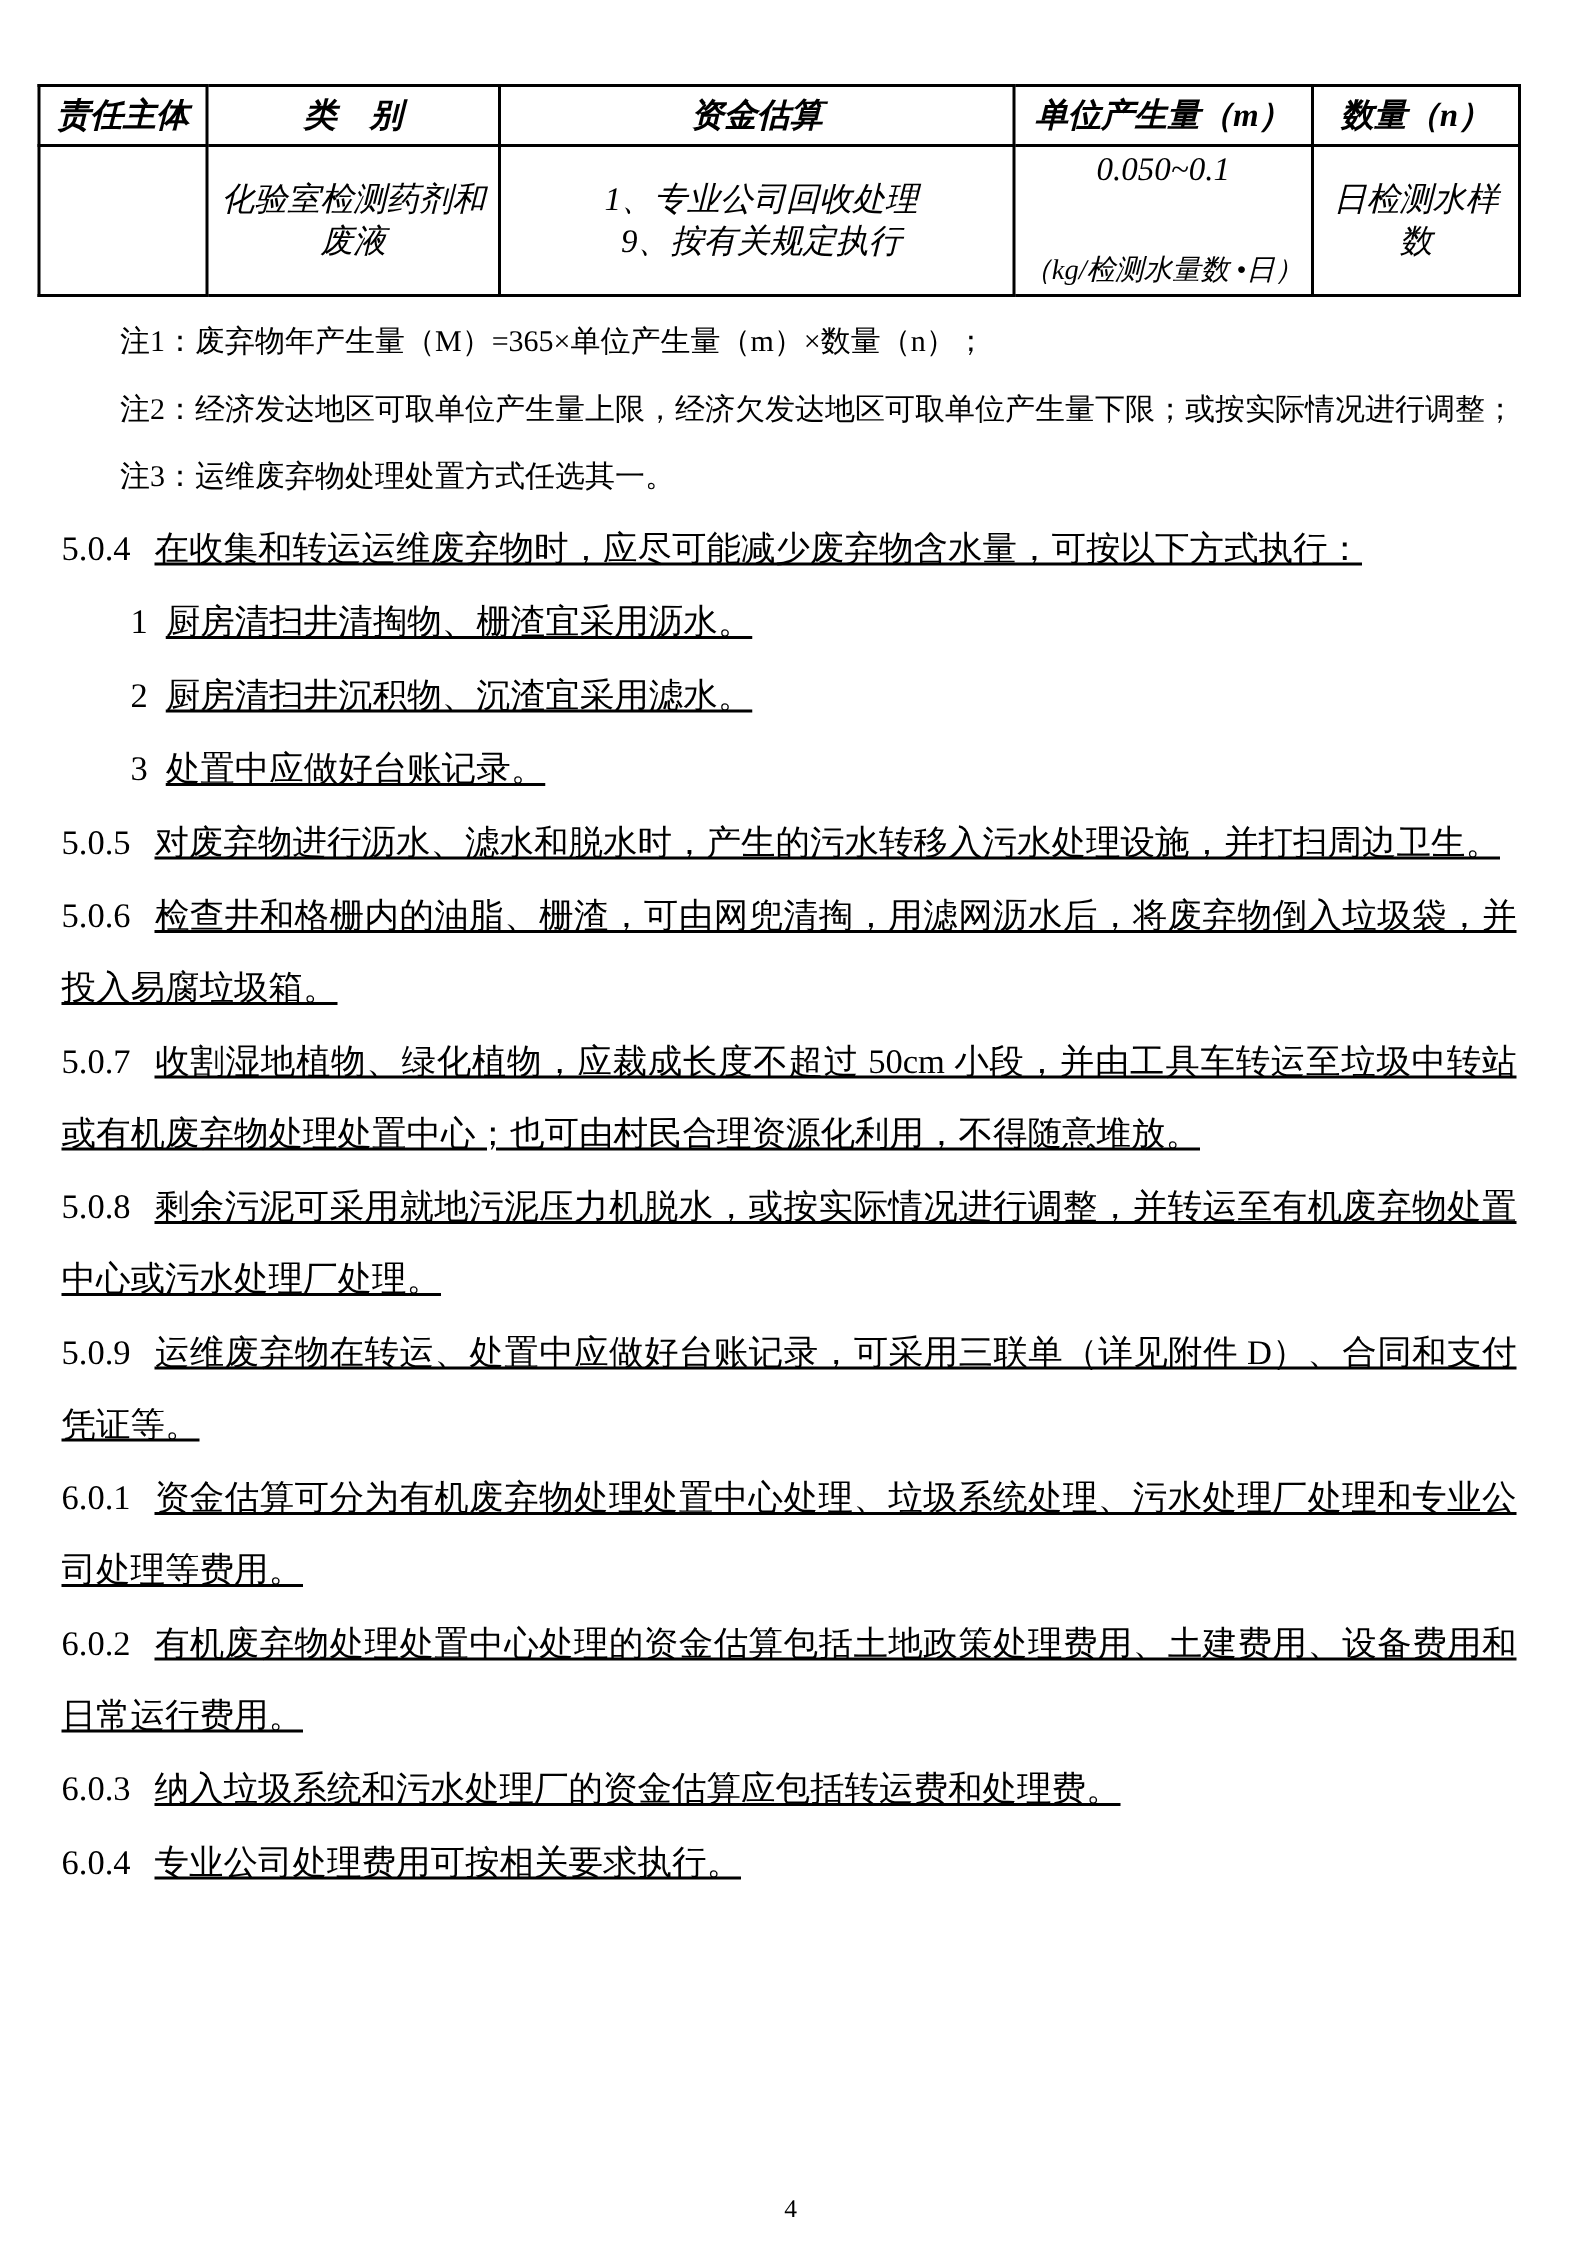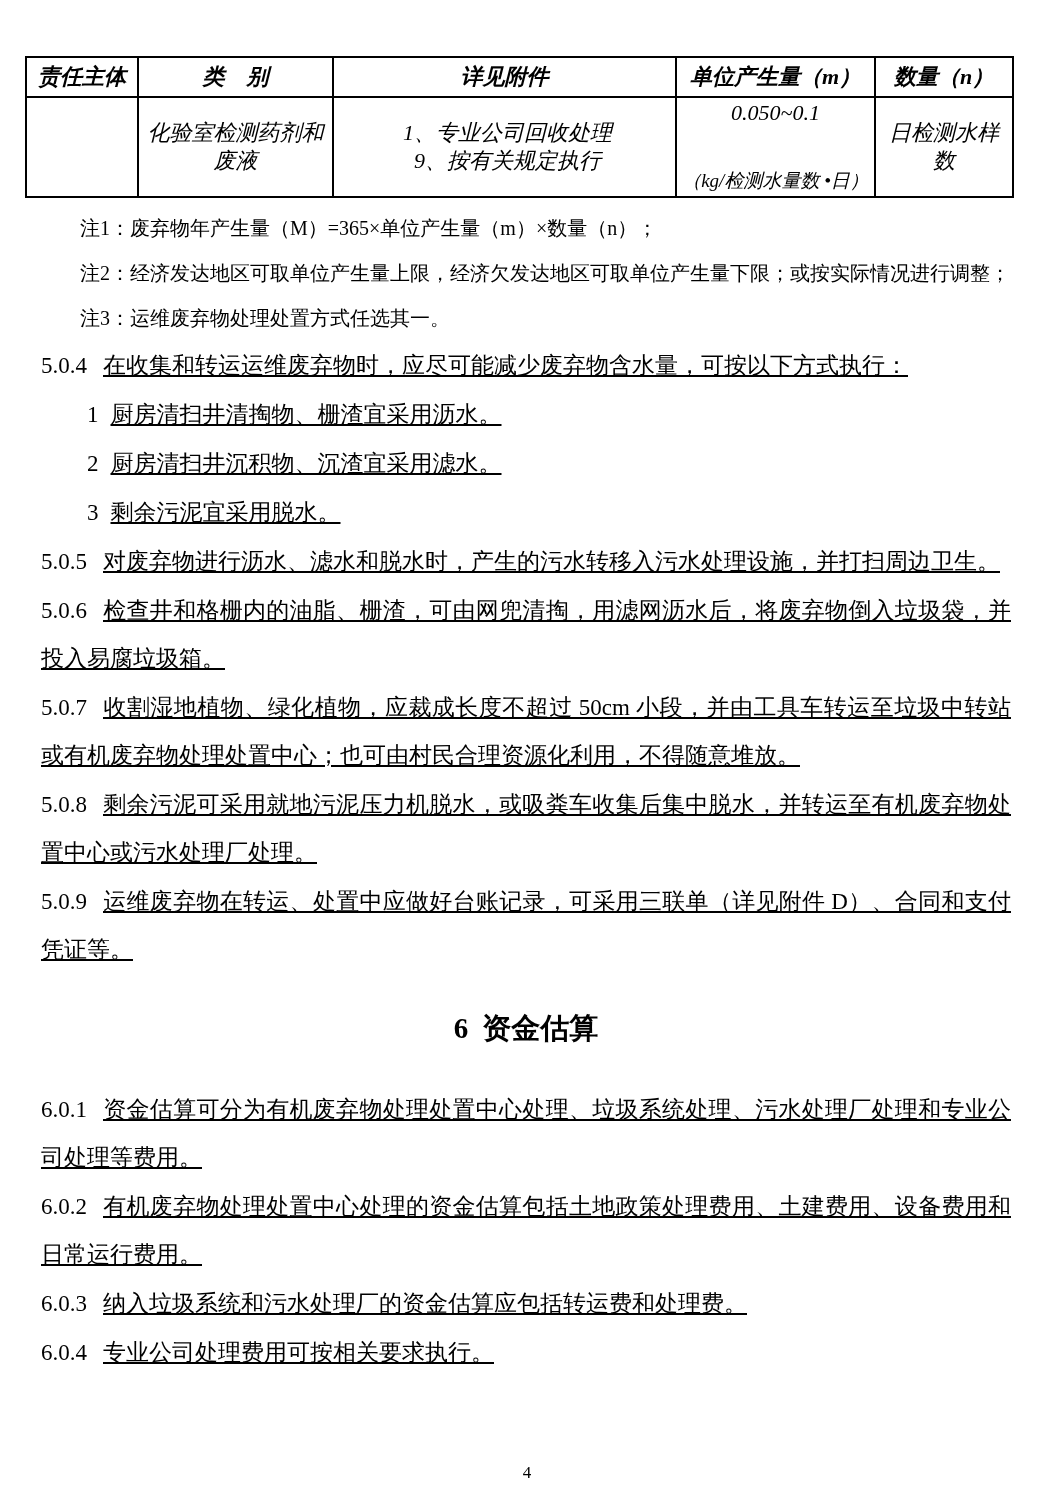--- a/index.html
+++ b/index.html
@@ -119,21 +119,21 @@
       <col style="width:112px">
       <col style="width:195px">
       <col style="width:343px">
       <col style="width:199px">
       <col style="width:138px">
     </colgroup>
     <thead>
       <tr>
         <th>责任主体</th>
         <th>类　别</th>
-        <th>详见附件</th>
+        <th>资金估算</th>
         <th>单位产生量（m）</th>
         <th>数量（n）</th>
       </tr>
     </thead>
     <tbody>
       <tr>
         <td></td>
         <td>化验室检测药剂和废液</td>
         <td class="cell-disposal">
           <div>1、专业公司回收处理</div>
@@ -158,42 +158,39 @@
     <p class="clause">
       <span class="num">5.0.4</span><span>在收集和转运运维废弃物时，应尽可能减少废弃物含水量，可按以下方式执行：</span>
     </p>
     <p class="subitem">
       <span class="num">1</span><span>厨房清扫井清掏物、栅渣宜采用沥水。</span>
     </p>
     <p class="subitem">
       <span class="num">2</span><span>厨房清扫井沉积物、沉渣宜采用滤水。</span>
     </p>
     <p class="subitem">
-      <span class="num">3</span><span>剩余污泥宜采用脱水。</span>
+      <span class="num">3</span><span>处置中应做好台账记录。</span>
     </p>
     <p class="clause">
       <span class="num">5.0.5</span><span>对废弃物进行沥水、滤水和脱水时，产生的污水转移入污水处理设施，并打扫周边卫生。</span>
     </p>
     <p class="clause">
       <span class="num">5.0.6</span><span>检查井和格栅内的油脂、栅渣，可由网兜清掏，用滤网沥水后，将废弃物倒入垃圾袋，并投入易腐垃圾箱。</span>
     </p>
     <p class="clause">
       <span class="num">5.0.7</span><span>收割湿地植物、绿化植物，应裁成长度不超过 50cm 小段，并由工具车转运至垃圾中转站或有机废弃物处理处置中心；也可由村民合理资源化利用，不得随意堆放。</span>
     </p>
     <p class="clause">
-      <span class="num">5.0.8</span><span>剩余污泥可采用就地污泥压力机脱水，或吸粪车收集后集中脱水，并转运至有机废弃物处置中心或污水处理厂处理。</span>
+      <span class="num">5.0.8</span><span>剩余污泥可采用就地污泥压力机脱水，或按实际情况进行调整，并转运至有机废弃物处置中心或污水处理厂处理。</span>
     </p>
     <p class="clause">
       <span class="num">5.0.9</span><span>运维废弃物在转运、处置中应做好台账记录，可采用三联单（详见附件 D）、合同和支付凭证等。</span>
     </p>
   </div>
 
-  <h2 class="heading">
-    <span class="num">6</span><span>资金估算</span>
-  </h2>
 
   <div class="clauses">
     <p class="clause">
       <span class="num">6.0.1</span><span>资金估算可分为有机废弃物处理处置中心处理、垃圾系统处理、污水处理厂处理和专业公司处理等费用。</span>
     </p>
     <p class="clause">
       <span class="num">6.0.2</span><span>有机废弃物处理处置中心处理的资金估算包括土地政策处理费用、土建费用、设备费用和日常运行费用。</span>
     </p>
     <p class="clause">
       <span class="num">6.0.3</span><span>纳入垃圾系统和污水处理厂的资金估算应包括转运费和处理费。</span>

